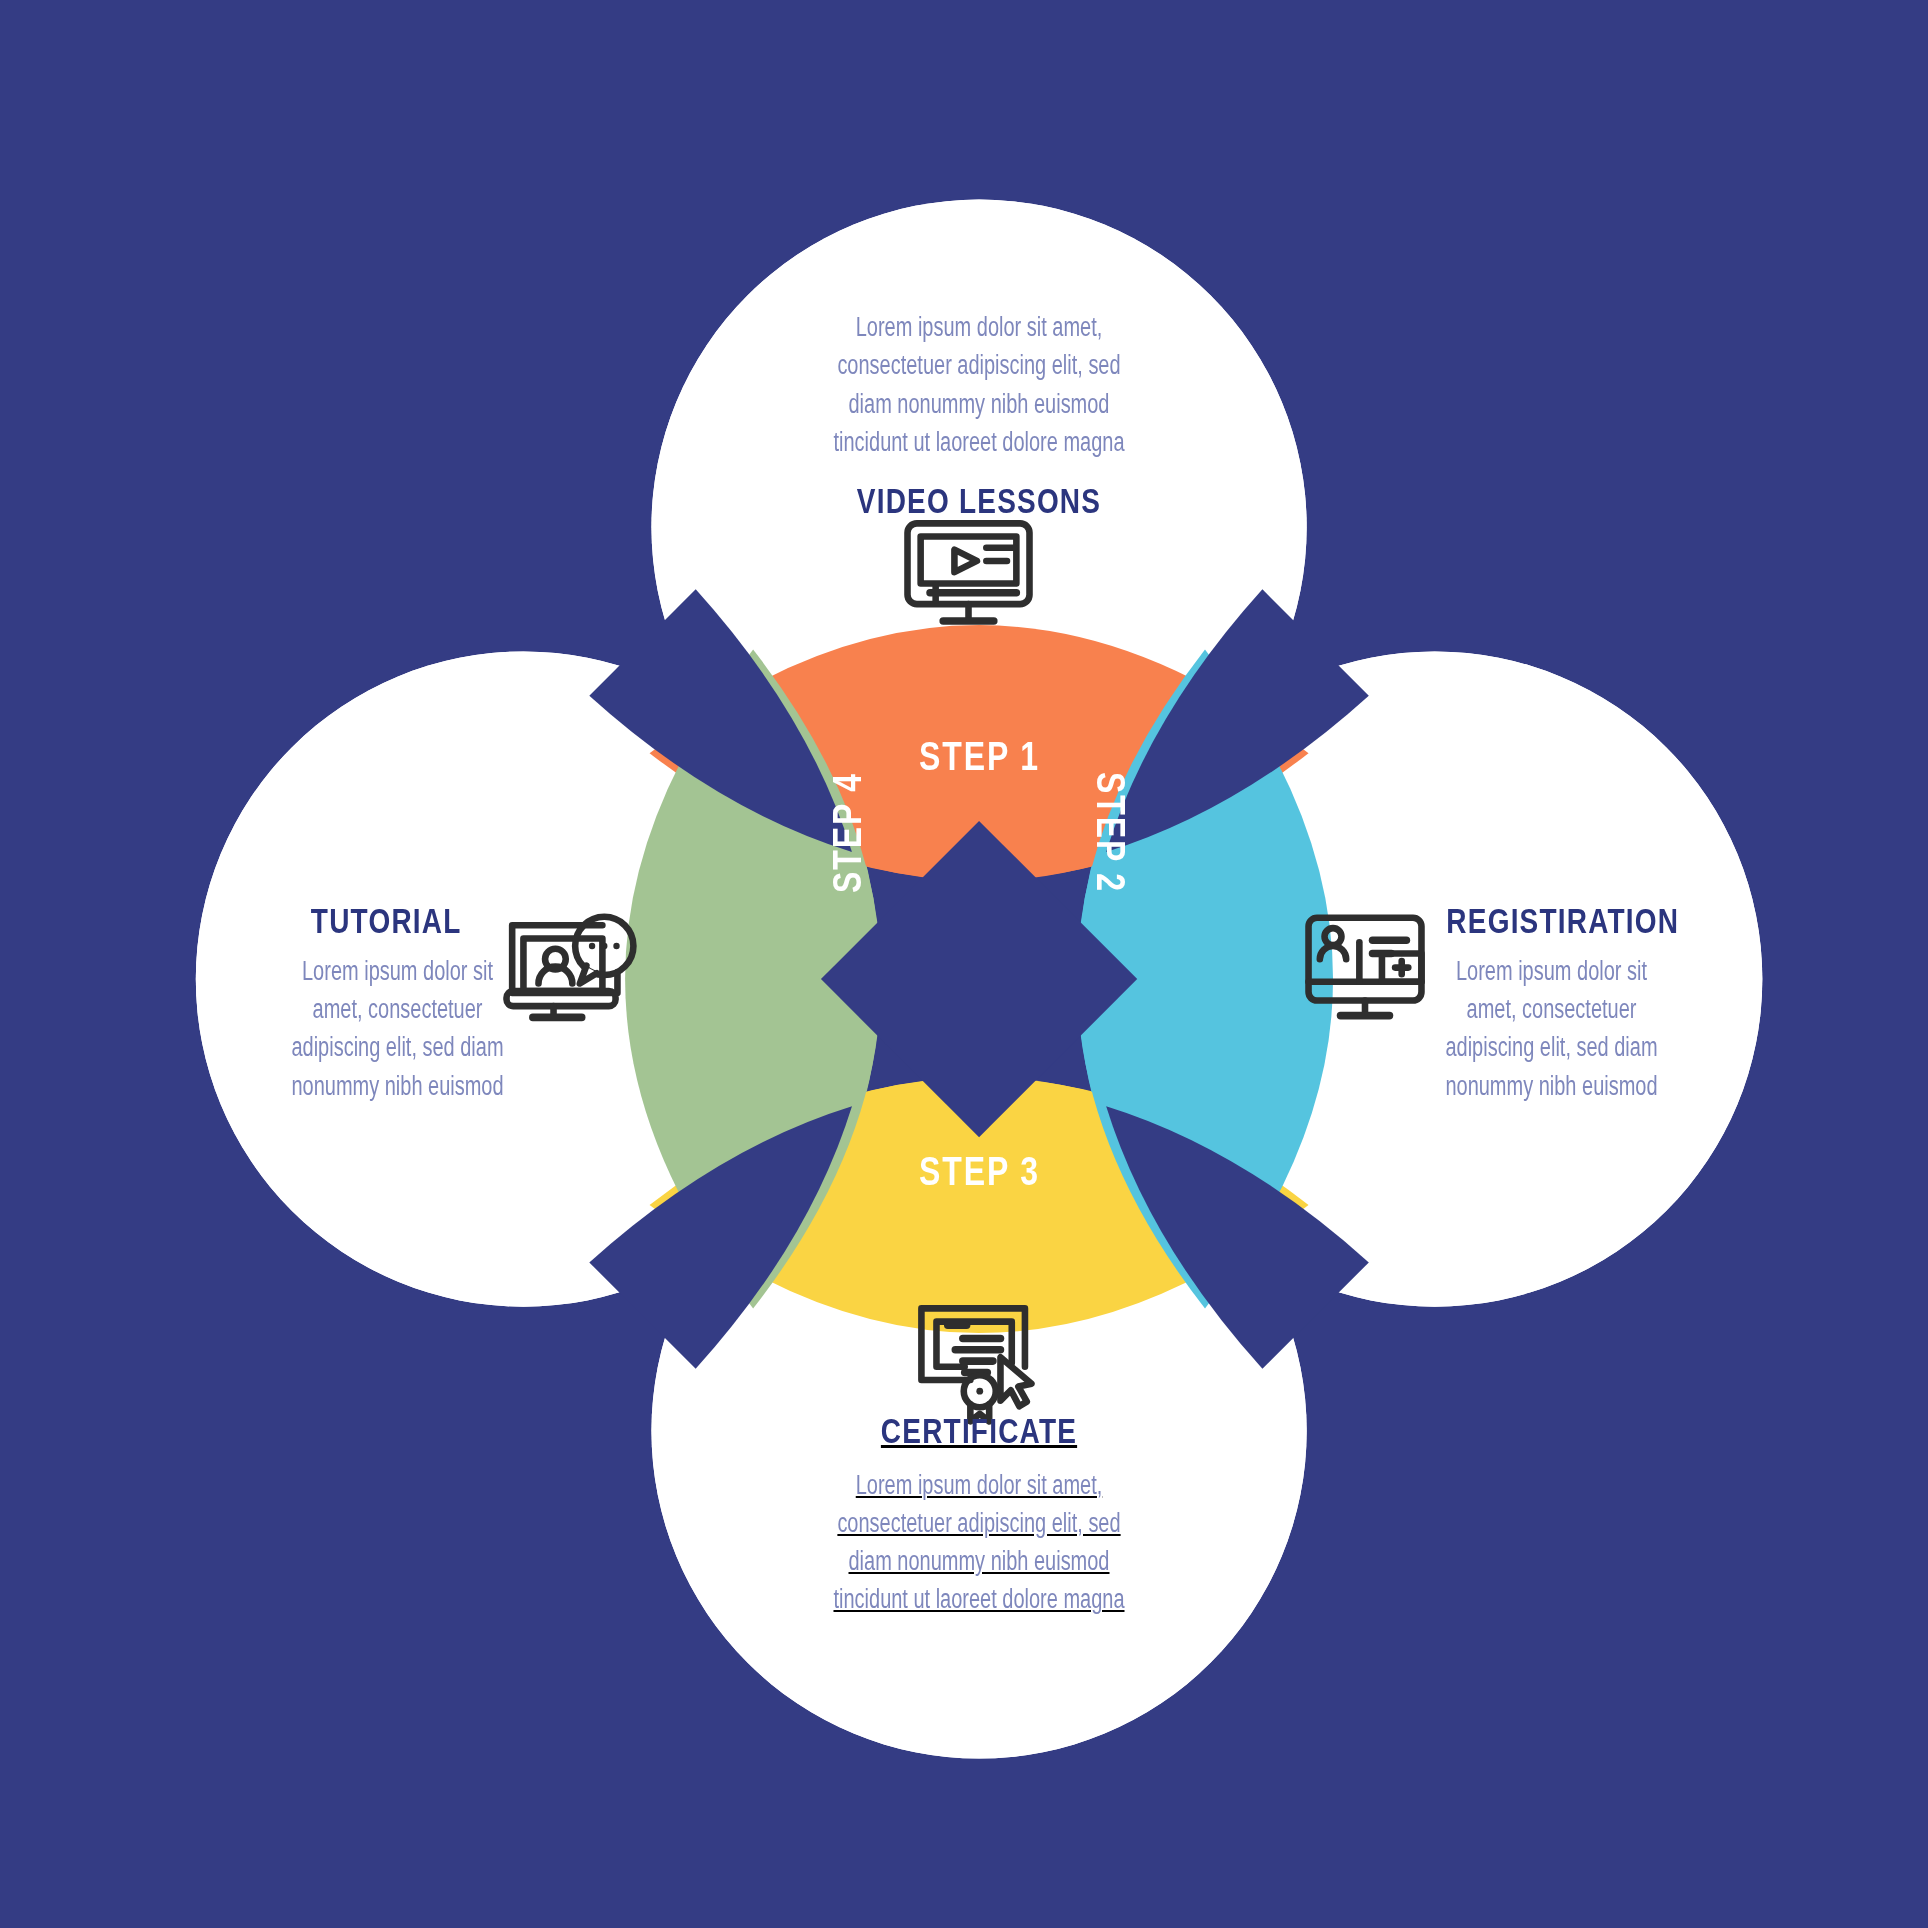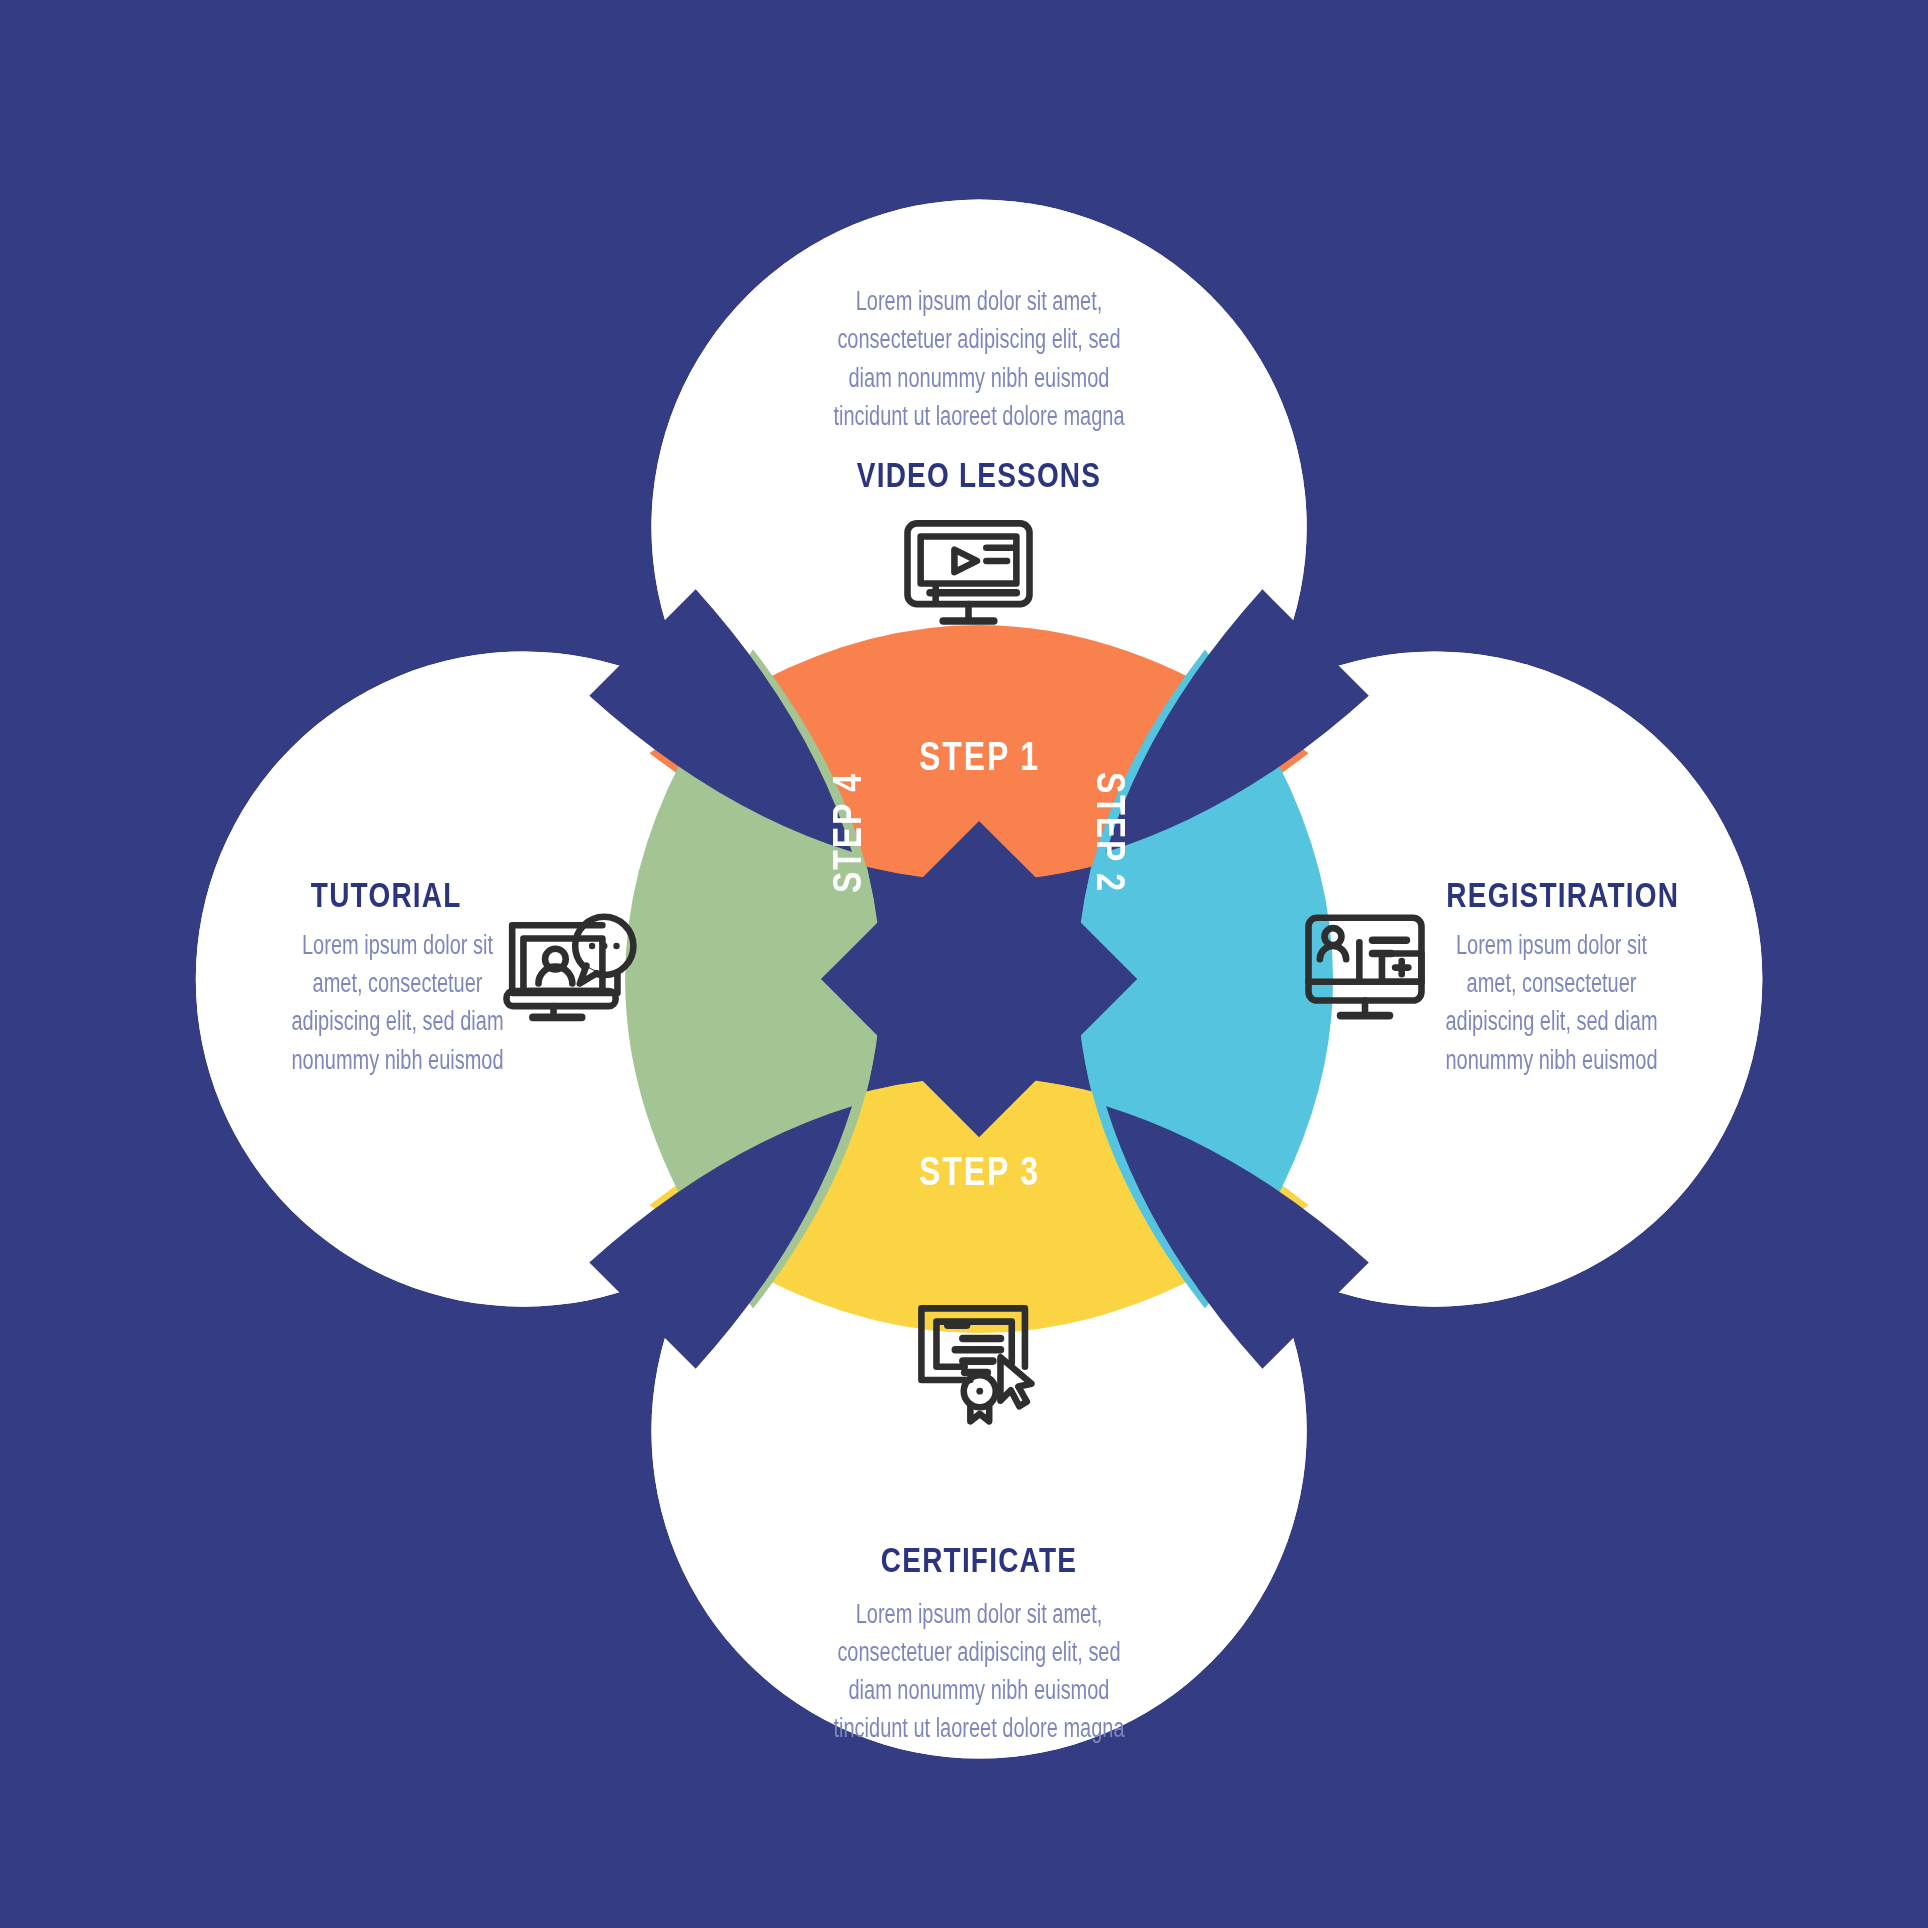--- a/index.html
+++ b/index.html
@@ -24,20 +24,21 @@
     top: 0;
     left: 0;
     width: 1928px;
     height: 1928px;
   }
 
   
   .panel {
     position: absolute;
     text-align: center;
+    margin-top: 26px;
   }
   .panel-title {
     font-family: "Liberation Sans Narrow", "Liberation Sans", sans-serif;
     font-weight: bold;
     font-size: 35px;
     letter-spacing: 1.5px;
     color: #2b357e;
     transform: scaleX(0.80);
     transform-origin: center;
     white-space: nowrap;
@@ -50,21 +51,21 @@
     color: #7e87bc;
     line-height: 1.42;
     transform: scaleX(0.74);
     transform-origin: center;
     white-space: nowrap;
   }
   .panel-body div { white-space: nowrap; }
 
   
   #panel-top    { left: 588px;  top: 282px;  width: 782px; }
-  #panel-bottom { left: 588px;  top: 1541px; width: 782px; }
+  #panel-bottom { left: 588px;  top: 1386px; width: 782px; text-decoration: underline; }
   #panel-left   { left: 160px;  top: 876px;  width: 377px; text-align: center; }
   #panel-right  { left: 1412px; top: 876px;  width: 377px; text-align: center; }
 
   #panel-left .panel-title,
   #panel-left .panel-body  { transform-origin: right center; }
   #panel-right .panel-title,
   #panel-right .panel-body { transform-origin: left center; }
 
   #panel-top .panel-title   { margin-top: 21px; }
   #panel-bottom .panel-body { margin-top: 15px; }

